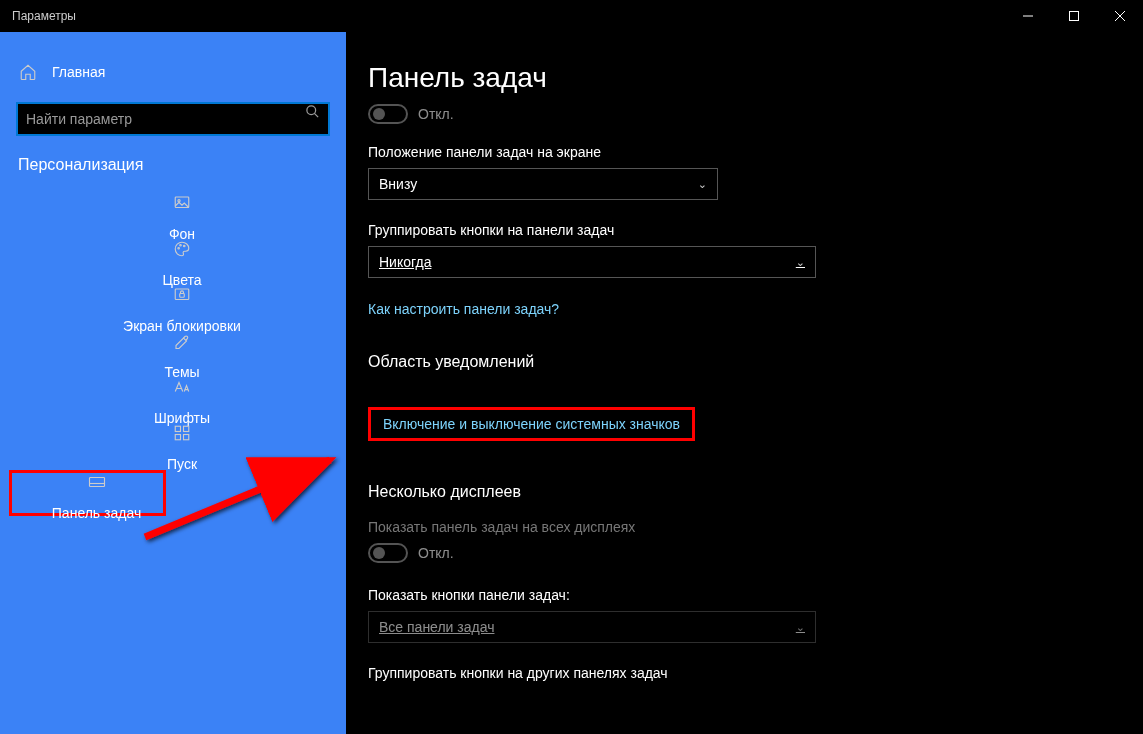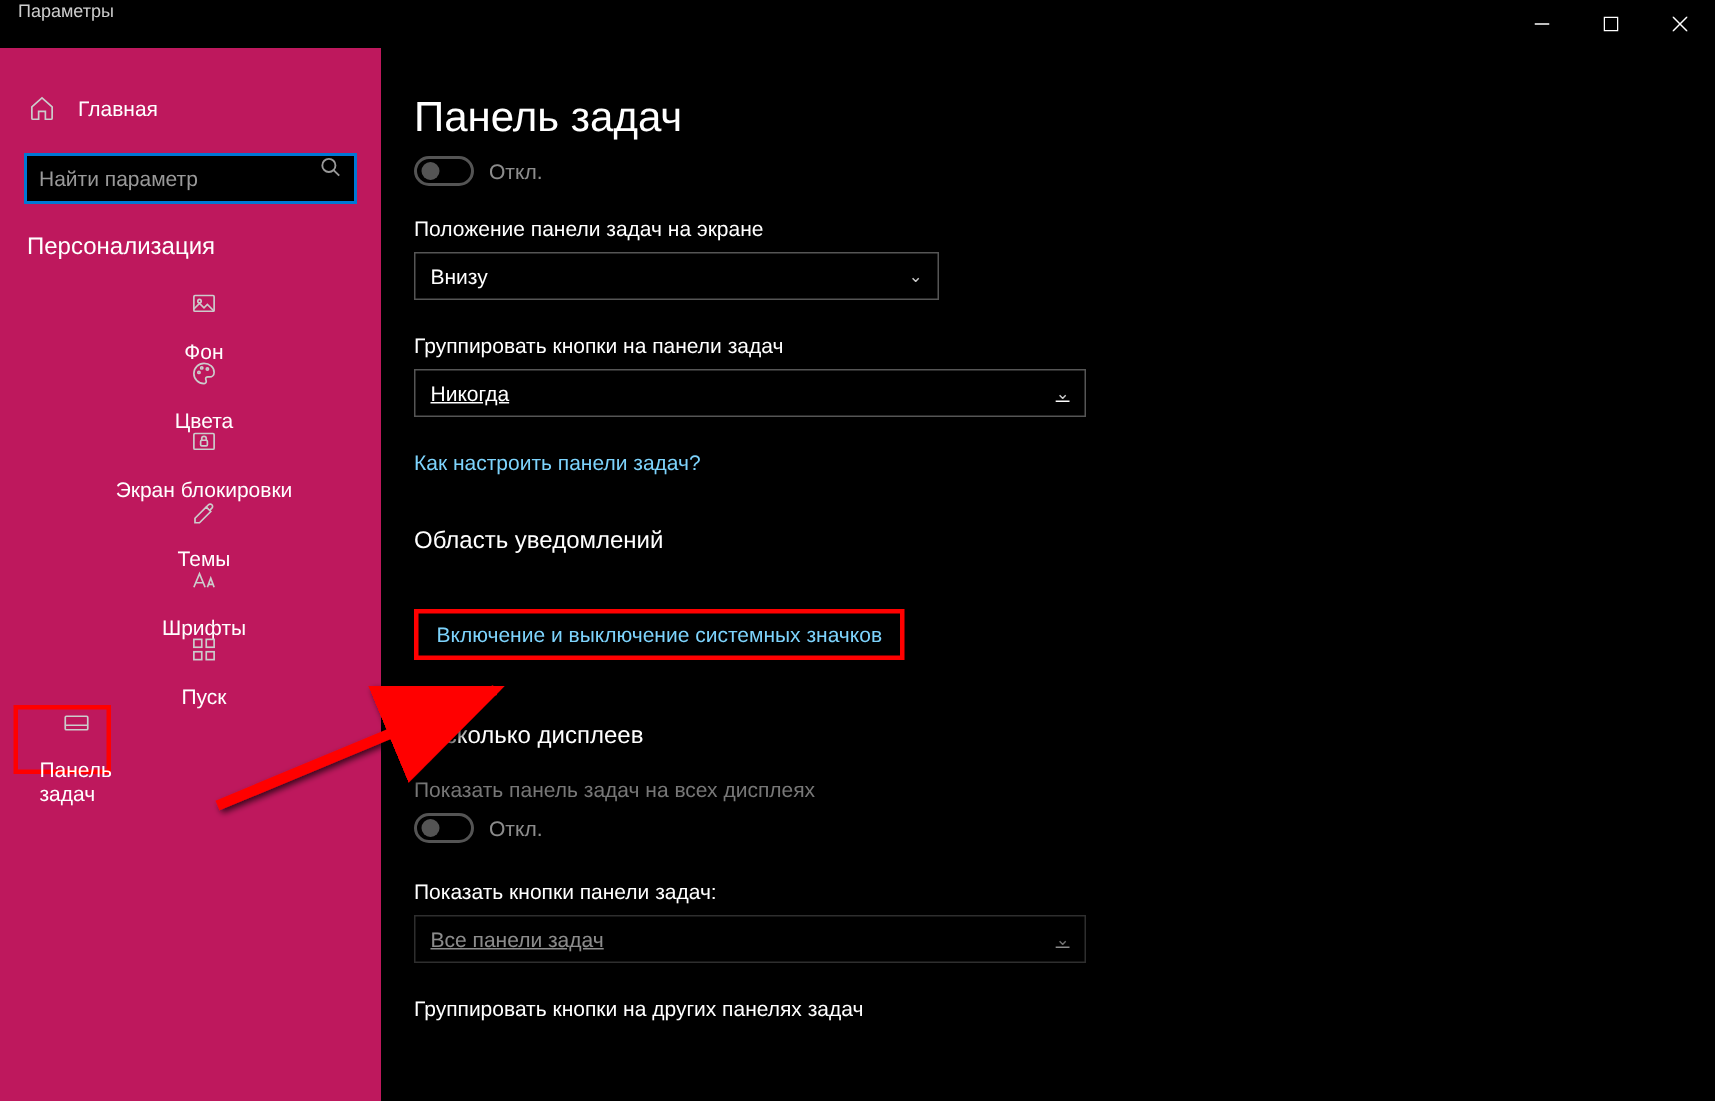--- a/index.html
+++ b/index.html
@@ -1,25 +1,25 @@
 <!DOCTYPE html>
 <html><head>
 <meta charset="utf-8">
 <style>
 * { margin:0; padding:0; box-sizing:border-box; font-family:"Segoe UI",Tahoma,sans-serif; -webkit-font-smoothing:antialiased; }
 body { width:1143px; height:734px; background:#000; color:#fff; overflow:hidden; position:relative; }
 
-.titlebar { height:32px; display:flex; align-items:flex-start; justify-content:space-between; background:#000; padding-left:12px; }
+.titlebar { height:32px; display:flex; align-items:center; justify-content:space-between; background:#000; padding-left:12px; }
 .titlebar-text { font-size:12px; color:#ccc; }
 .titlebar-btns { display:flex; }
 .titlebar-btn { width:46px; height:32px; display:flex; align-items:center; justify-content:center; color:#fff; }
 .titlebar-btn svg { width:10px; height:10px; }
 
 .app { display:flex; height:702px; }
-.sidebar { width:254px; background:#be185d; color:#fff; padding-top:20px; }
+.sidebar { width:346px; background:#3b82f6; color:#fff; padding-top:20px; }
 
 .home-row { display:flex; align-items:center; height:40px; padding-left:18px; gap:14px; margin-bottom:10px; }
 .home-row .icon { width:20px; height:20px; display:flex; align-items:center; justify-content:center; color:#ccc; }
 .home-row span { font-size:14px; }
 
 .search-wrap { margin:0 16px 20px 16px; }
 .search { height:34px; border:2px solid #0078d4; background:#000; display:flex; padding:0 8px; }
 .search input { flex:1; background:transparent; border:none; outline:none; color:#fff; font-size:14px; }
 .search input::placeholder { color:#999; }
 .search .sicon { color:#999; font-size:14px; }

